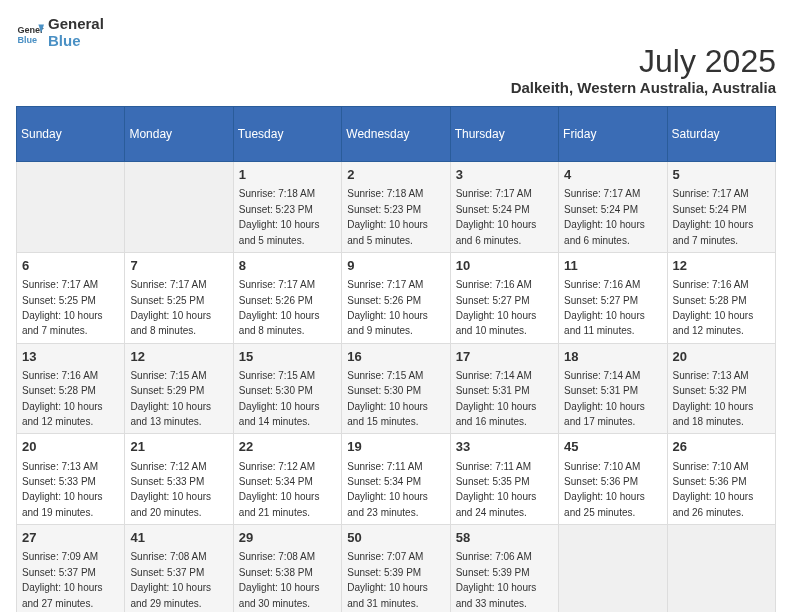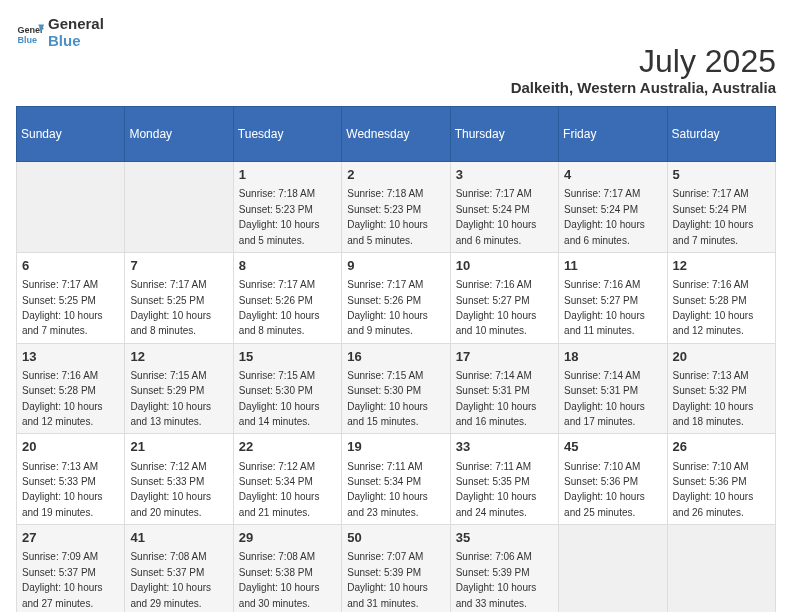--- a/index.html
+++ b/index.html
@@ -155,18 +155,18 @@
         <td><span class="day-num">19</span><span class="cell-text">Sunrise: 7:11 AM<br>Sunset: 5:34 PM<br>Daylight: 10 hours and 23 minutes.</span></td>
         <td><span class="day-num">33</span><span class="cell-text">Sunrise: 7:11 AM<br>Sunset: 5:35 PM<br>Daylight: 10 hours and 24 minutes.</span></td>
         <td><span class="day-num">45</span><span class="cell-text">Sunrise: 7:10 AM<br>Sunset: 5:36 PM<br>Daylight: 10 hours and 25 minutes.</span></td>
         <td><span class="day-num">26</span><span class="cell-text">Sunrise: 7:10 AM<br>Sunset: 5:36 PM<br>Daylight: 10 hours and 26 minutes.</span></td>
       </tr>
       <tr>
         <td><span class="day-num">27</span><span class="cell-text">Sunrise: 7:09 AM<br>Sunset: 5:37 PM<br>Daylight: 10 hours and 27 minutes.</span></td>
         <td><span class="day-num">41</span><span class="cell-text">Sunrise: 7:08 AM<br>Sunset: 5:37 PM<br>Daylight: 10 hours and 29 minutes.</span></td>
         <td><span class="day-num">29</span><span class="cell-text">Sunrise: 7:08 AM<br>Sunset: 5:38 PM<br>Daylight: 10 hours and 30 minutes.</span></td>
         <td><span class="day-num">50</span><span class="cell-text">Sunrise: 7:07 AM<br>Sunset: 5:39 PM<br>Daylight: 10 hours and 31 minutes.</span></td>
-        <td><span class="day-num">35</span><span class="cell-text">Sunrise: 7:06 AM<br>Sunset: 5:39 PM<br>Daylight: 10 hours and 33 minutes.</span></td>
+        <td><span class="day-num">58</span><span class="cell-text">Sunrise: 7:06 AM<br>Sunset: 5:39 PM<br>Daylight: 10 hours and 33 minutes.</span></td>
         <td class="empty-cell"></td>
         <td class="empty-cell"></td>
       </tr>
     </tbody>
 </table>
 
 </body></html>

